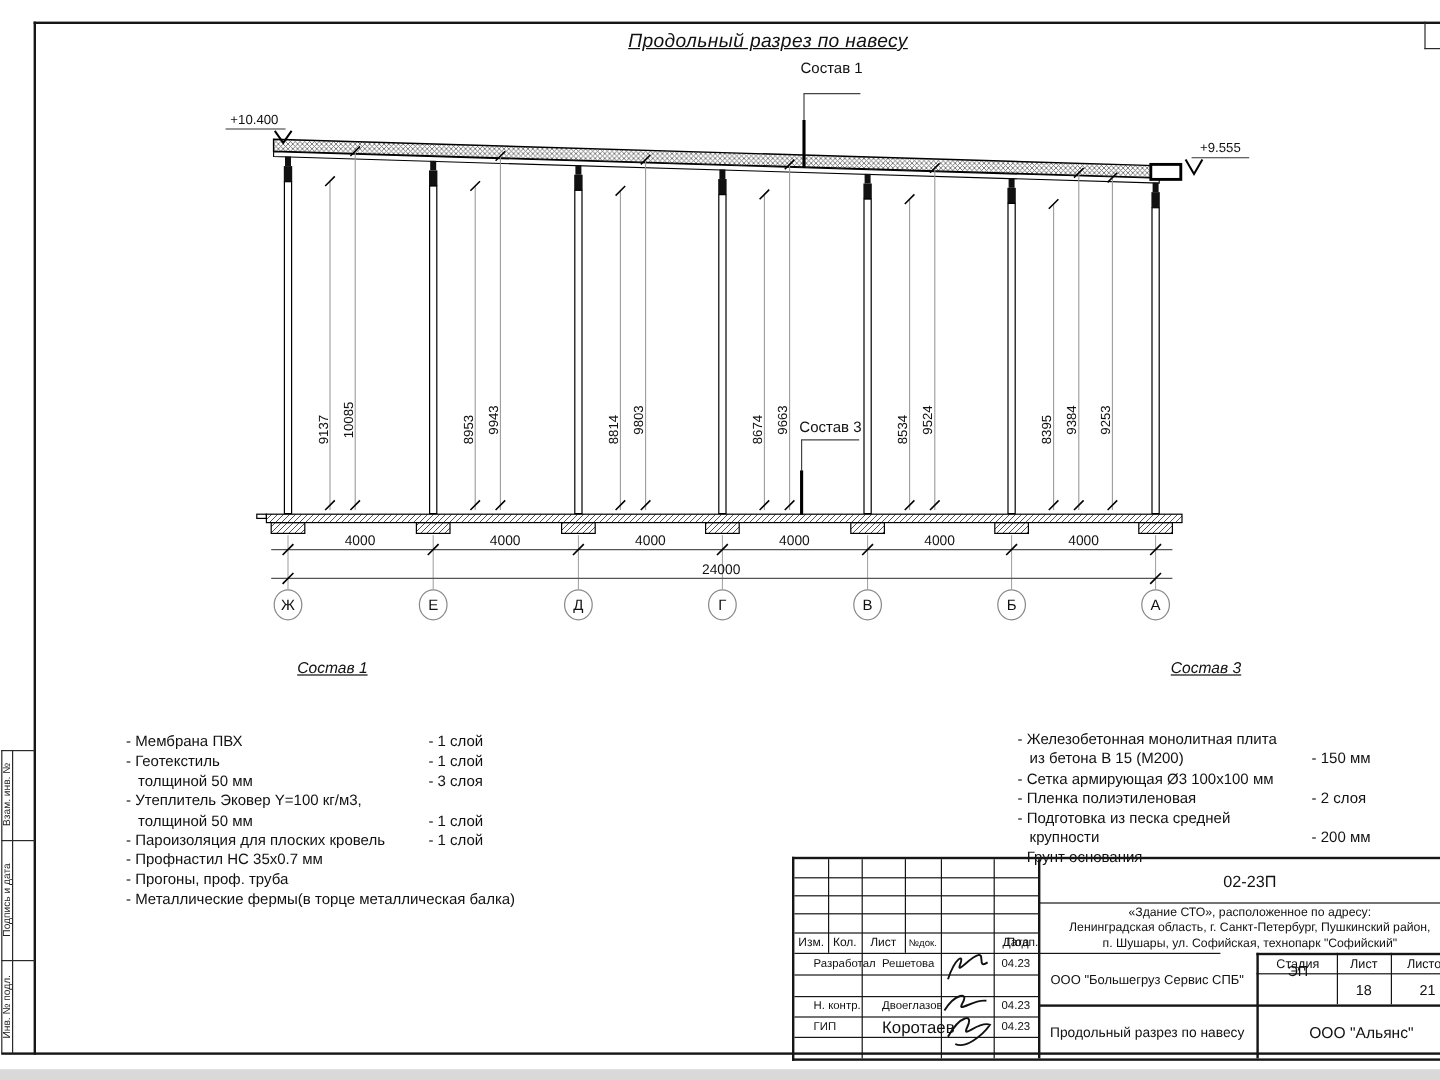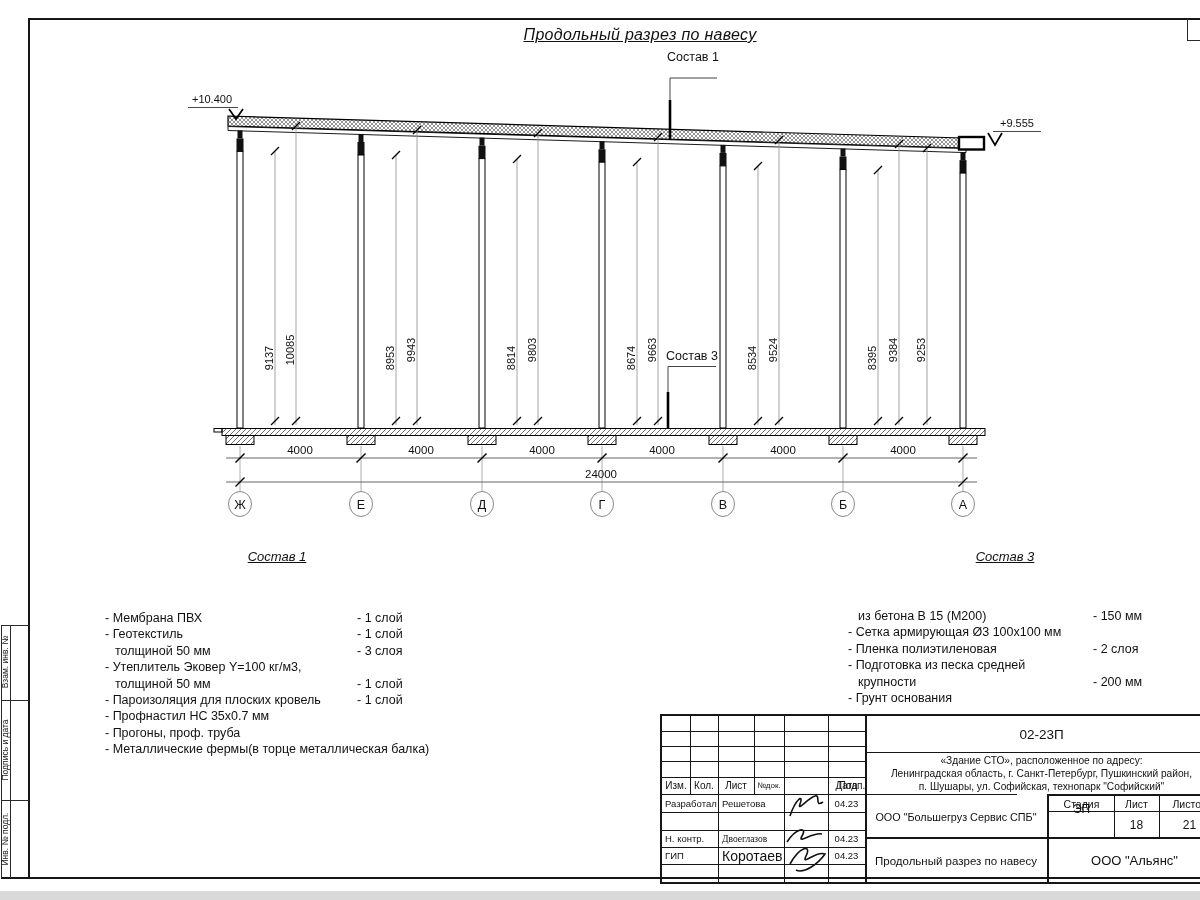--- a/index.html
+++ b/index.html
@@ -23,21 +23,21 @@
   #sostav3rows .amt{left:245px;}
   
   .vlab{position:absolute;width:80px;height:10px;font-size:8.5px;text-align:center;
      white-space:nowrap;transform:rotate(-90deg);color:#222;}
   
   #tb{position:absolute;left:660px;top:714px;width:558px;height:166px;
       border-top:2px solid #161616;border-left:2px solid #161616;border-bottom:2px solid #161616;
       font-size:10px;}
   #tb .cell{position:absolute;overflow:hidden;}
   #tb .c{display:flex;align-items:center;justify-content:center;text-align:center;}
-  #tb .l{display:flex;align-items:center;padding-left:3px;}
+  #tb .l{display:flex;align-items:center;padding-left:16px;}
   .gl{position:absolute;background:#161616;}
   #bottomShade{position:absolute;left:0;top:891px;width:1200px;height:9px;background:#d9d9d9;}
   svg text{font-family:"Liberation Sans",sans-serif;fill:#111;}
 </style>
 </head>
 <body>
 
 <div class="hline" style="left:28px;top:18px;width:1172px;height:2px;"></div>
 <div class="vline" style="left:28px;top:18px;width:2px;height:861px;"></div>
 <div class="hline" style="left:1px;top:877px;width:1199px;height:2px;"></div>
@@ -253,20 +253,21 @@
   <div class="srow"><span>- Утеплитель Эковер Y=100 кг/м3,</span></div>
   <div class="srow"><span class="cont">толщиной 50 мм</span><span class="amt">- 1 слой</span></div>
   <div class="srow"><span>- Пароизоляция для плоских кровель</span><span class="amt">- 1 слой</span></div>
   <div class="srow"><span>- Профнастил НС 35х0.7 мм</span></div>
   <div class="srow"><span>- Прогоны, проф. труба</span></div>
   <div class="srow"><span>- Металлические фермы(в торце металлическая балка)</span></div>
 </div>
 
 <div class="sostavHead" style="left:925px;top:549px;">Состав 3</div>
 <div class="slist" id="sostav3rows" style="left:848px;top:592px;width:340px;">
+  <div class="srow"><span>- Железобетонная  монолитная плита</span></div>
   <div class="srow"><span class="cont">из бетона В 15 (М200)</span><span class="amt">- 150 мм</span></div>
   <div class="srow"><span>- Сетка армирующая Ø3 100х100 мм</span></div>
   <div class="srow"><span>- Пленка полиэтиленовая</span><span class="amt">-  2 слоя</span></div>
   <div class="srow"><span>- Подготовка из песка средней</span></div>
   <div class="srow"><span class="cont">крупности</span><span class="amt">- 200 мм</span></div>
   <div class="srow"><span>- Грунт основания</span></div>
 </div>
 
 <div id="tb">
 
@@ -298,21 +299,21 @@
   <div class="cell c" style="left:28px;top:61px;width:28px;height:17px;font-size:10px;">Кол.</div>
   <div class="cell c" style="left:56px;top:61px;width:36px;height:17px;font-size:10px;">Лист</div>
   <div class="cell c" style="left:92px;top:61px;width:30px;height:17px;font-size:8px;">№док.</div>
   <div class="cell c" style="left:122px;top:61px;width:44px;height:17px;font-size:10px;padding-left:46px;">Подп.</div>
   <div class="cell c" style="left:166px;top:61px;width:37px;height:17px;font-size:10px;">Дата</div>
 
   <div class="cell l" style="left:0;top:78px;width:56px;height:18px;font-size:9.5px;">Разработал</div>
   <div class="cell l" style="left:57px;top:78px;width:65px;height:18px;font-size:9.5px;">Решетова</div>
   <div class="cell c" style="left:166px;top:78px;width:37px;height:18px;font-size:9.5px;">04.23</div>
   <div class="cell l" style="left:0;top:114px;width:56px;height:17px;font-size:9.5px;">Н. контр.</div>
-  <div class="cell l" style="left:57px;top:114px;width:65px;height:17px;font-size:9.5px;font-family:Liberation Serif, serif;">Двоеглазов</div>
+  <div class="cell l" style="left:57px;top:114px;width:65px;height:17px;font-size:9.5px;">Двоеглазов</div>
   <div class="cell c" style="left:166px;top:114px;width:37px;height:17px;font-size:9.5px;">04.23</div>
   <div class="cell l" style="left:0;top:131px;width:56px;height:17px;font-size:9.5px;">ГИП</div>
   <div class="cell l" style="left:57px;top:131px;width:65px;height:17px;font-size:14px;">Коротаев</div>
   <div class="cell c" style="left:166px;top:131px;width:37px;height:17px;font-size:9.5px;">04.23</div>
 
   <svg class="abs" style="left:122px;top:72px;" width="44" height="36" viewBox="0 0 44 36">
     <path d="M6,28 C12,10 20,6 16,16 C13,24 24,10 31,8 C37,6 30,20 39,14" fill="none" stroke="#111" stroke-width="1.6"></path>
   </svg>
   <svg class="abs" style="left:120px;top:108px;" width="48" height="52" viewBox="0 0 48 52">
     <path d="M5,18 C14,4 26,2 20,12 C15,21 30,8 40,10 M8,40 C18,22 30,20 24,32 C19,43 34,26 43,30 C36,40 22,50 14,46" fill="none" stroke="#111" stroke-width="1.6"></path>

